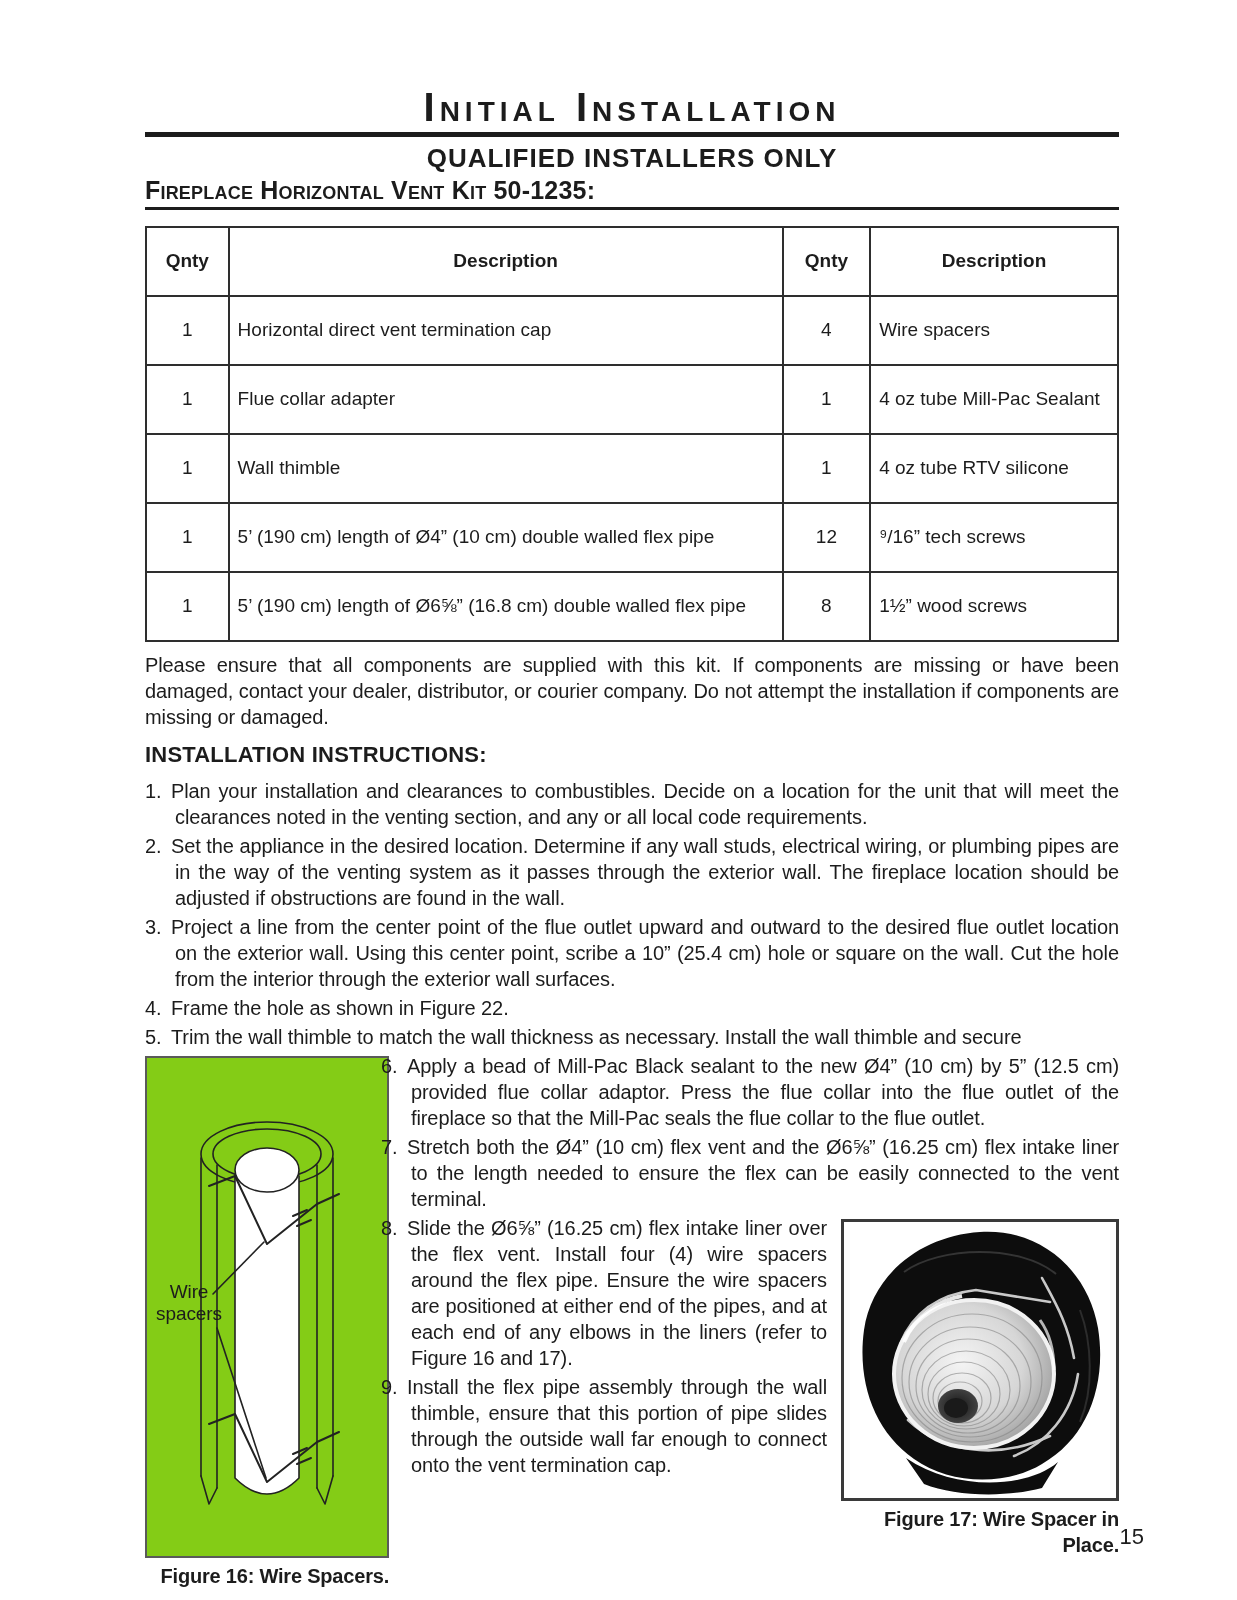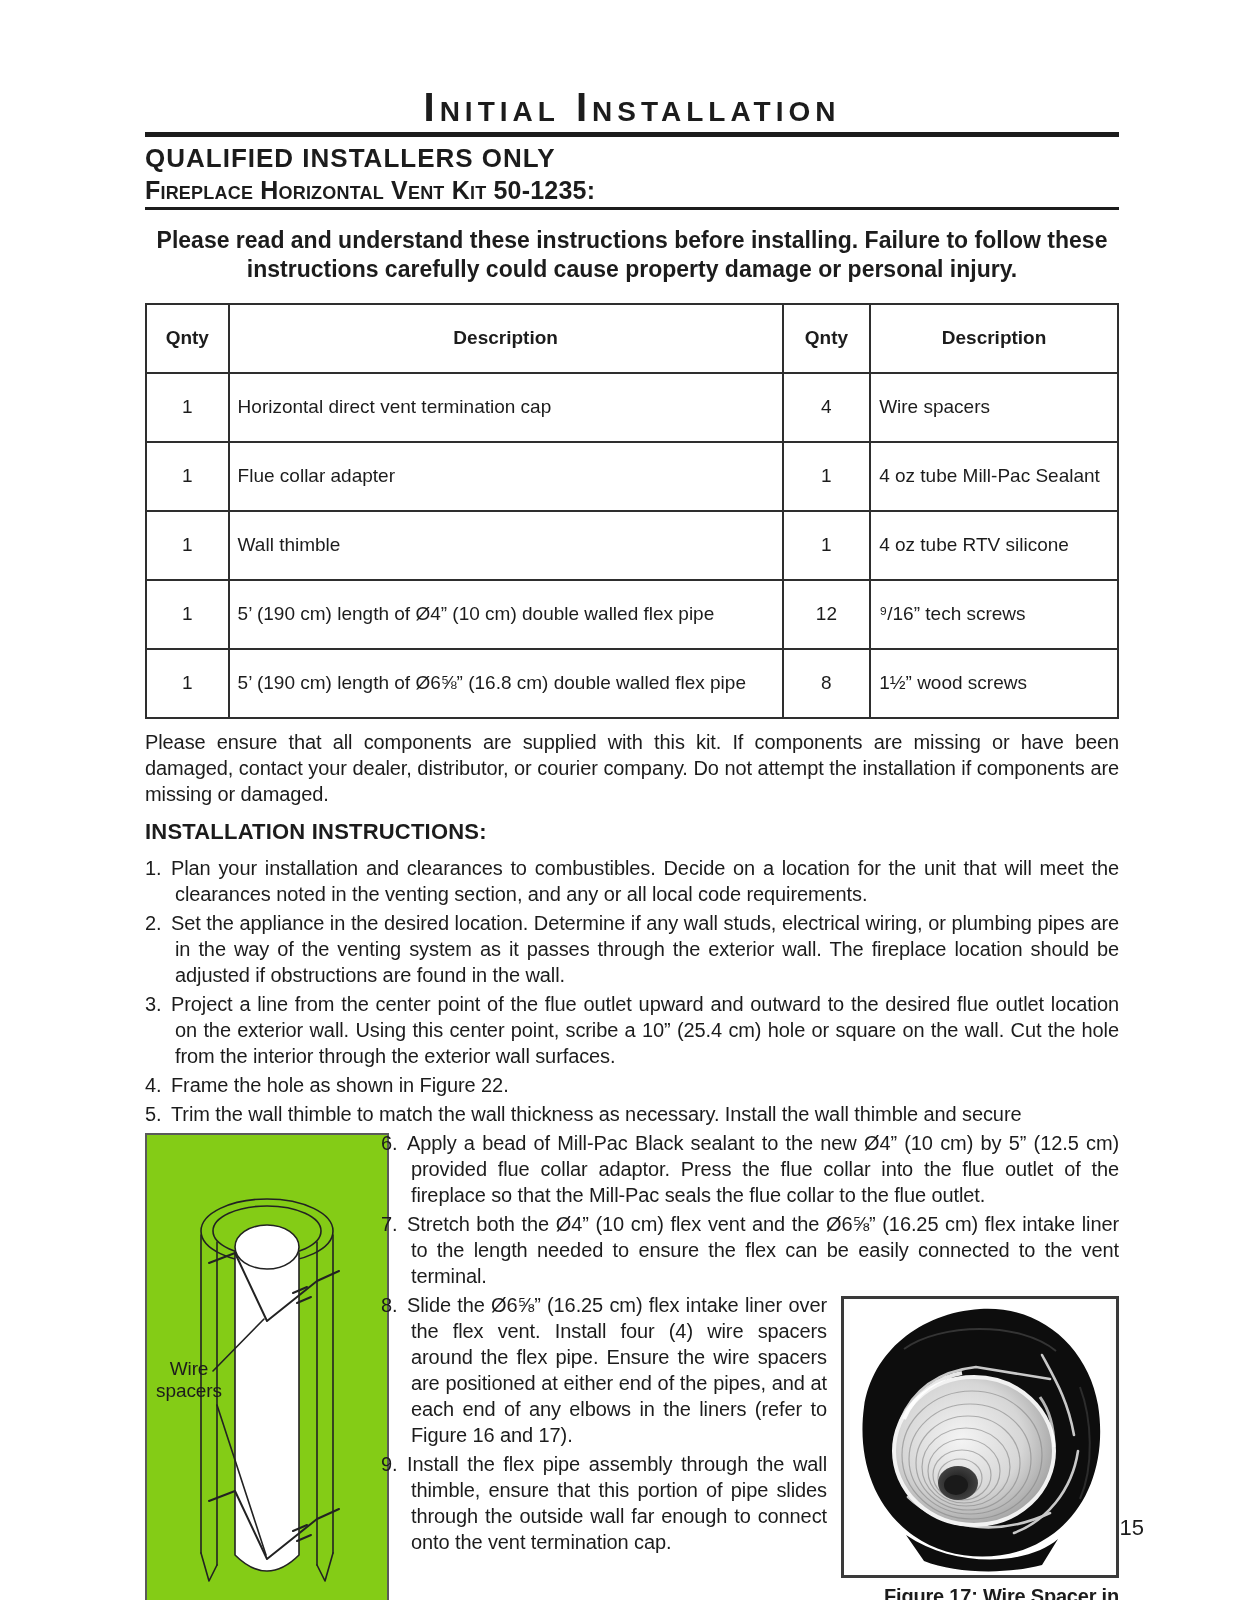--- a/index.html
+++ b/index.html
@@ -22,20 +22,21 @@
     font-size:40px;
     font-weight:700;
     font-variant:small-caps;
     letter-spacing:5px;
     line-height:1.05;
   }
   .rule-thick{height:5px;background:#1c1c1c;margin:4px 0 6px 0;}
   .rule-thin{height:3px;background:#1c1c1c;margin:2px 0 16px 0;}
   .subtitle{
     margin:4px 0 2px 0;
+    text-align:center;
     font-size:26px;font-weight:700;letter-spacing:1px;
   }
   .kit-heading{
     margin:2px 0 2px 0;
     font-size:25px;font-weight:700;
     font-variant:small-caps;
     letter-spacing:0.2px;
   }
   .warning{
     margin:6px 8px 18px 8px;
@@ -99,38 +100,37 @@
     border:3px solid #3a3a3a;background:#fff;
   }
   .figcap{
     margin-top:5px;
     font-size:20px;font-weight:700;
     text-align:right;letter-spacing:-0.2px;
   }
   .clearfix{clear:both;}
   .page-number{
     position:absolute;
-    right:72px;bottom:59px;
+    right:72px;bottom:50px;
     font-size:22px;
   }
   svg text{font-family:"Liberation Sans","DejaVu Sans",sans-serif;}
 </style>
 </head>
 <body>
 
 <div class="page">
 
   <h1 class="doc-title">Initial Installation</h1>
   <div class="rule-thick"></div>
 
   <div class="subtitle">QUALIFIED INSTALLERS ONLY</div>
   <div class="kit-heading">Fireplace Horizontal Vent Kit 50-1235:</div>
   <div class="rule-thin"></div>
 
-  <p class="warning">Please read and understand these instructions before installing. Failure to follow these instructions carefully could cause property damage or personal injury.</p>
 
 
   <table class="kit">
     <tbody>
       <tr>
         <th class="col-qty">Qnty</th>
         <th class="col-desc-l">Description</th>
         <th class="col-qty-r">Qnty</th>
         <th class="col-desc-r">Description</th>
       </tr>

